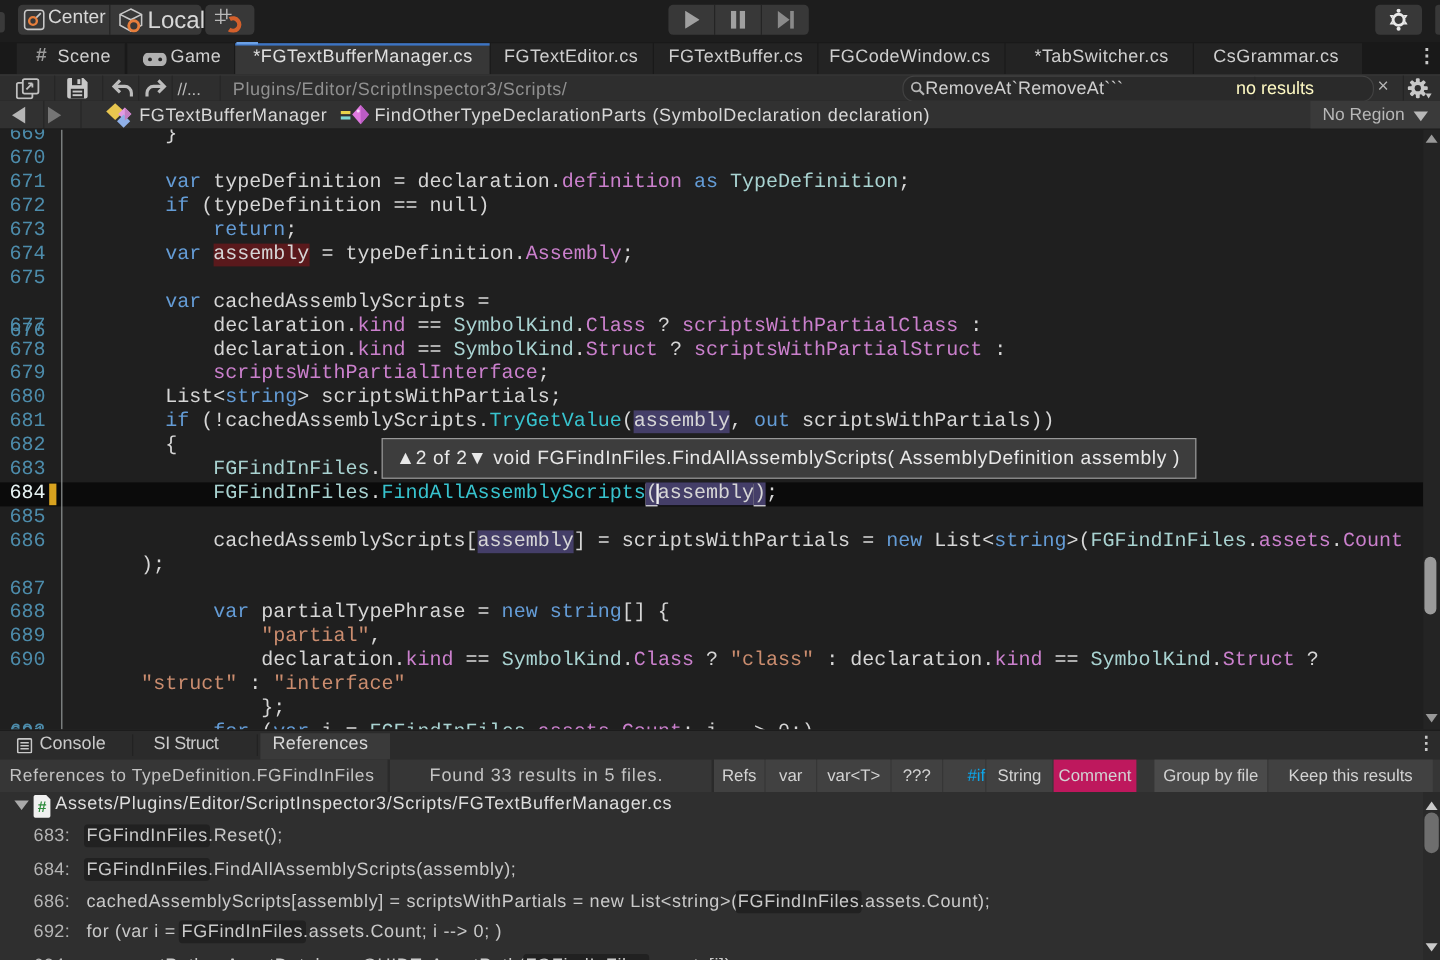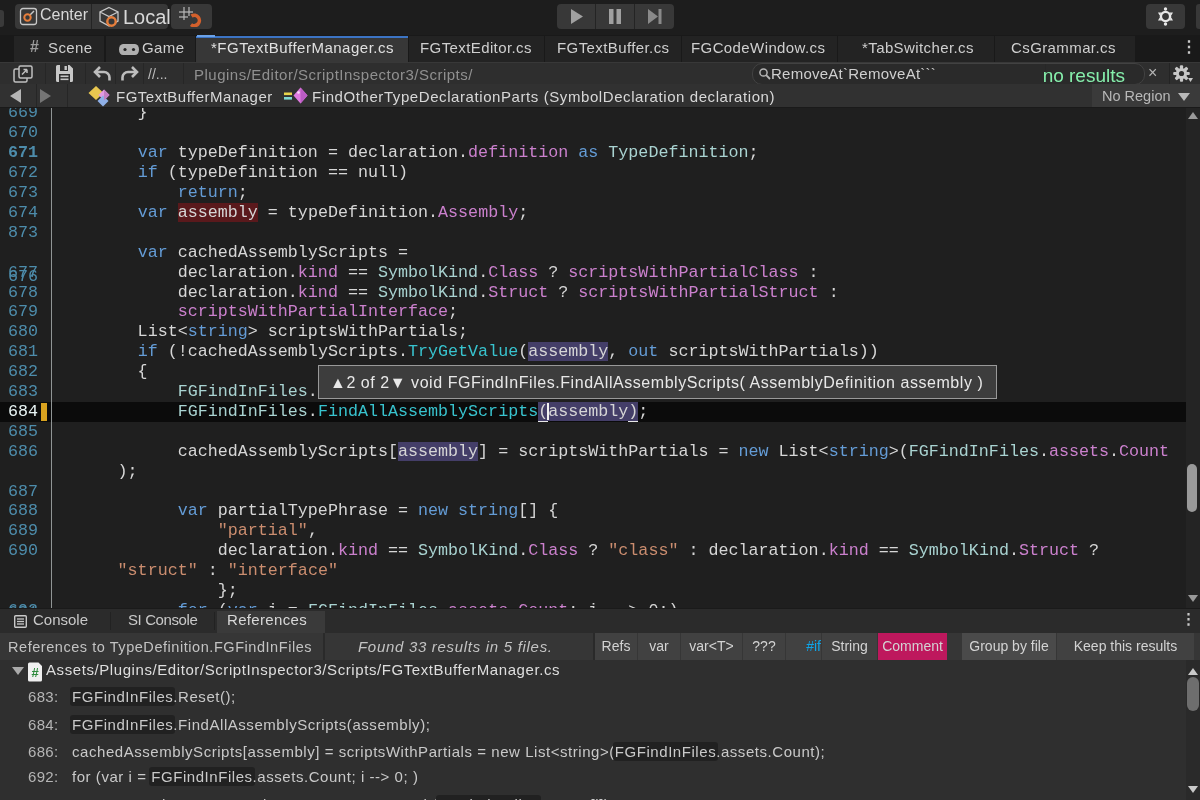--- a/index.html
+++ b/index.html
@@ -129,21 +129,21 @@
   <div class="abs" style="left:143px;top:0;width:1px;height:22px;background:#262626;"></div>
   <div class="abs" style="left:183px;top:0;width:1px;height:22px;background:#262626;"></div>
   <div class="abs" style="left:194px;top:3px;font-size:15px;letter-spacing:0.49px;color:#909090;">Plugins/Editor/ScriptInspector3/Scripts/</div>
   <div class="abs" style="left:752px;top:0px;width:391px;height:20px;background:#2a2a2a;border:1px solid #424242;border-radius:10px;"></div>
   <div class="abs" style="left:1045px;top:1px;width:1px;height:19px;background:#272727;"></div>
   <svg class="abs" style="left:758px;top:4px;" width="13" height="13" viewBox="0 0 13 13">
     <circle cx="5.5" cy="5.5" r="3.6" fill="none" stroke="#b5b5b5" stroke-width="1.5"></circle>
     <line x1="8.2" y1="8.2" x2="12" y2="12" stroke="#b5b5b5" stroke-width="1.8"></line>
   </svg>
   <div class="abs" style="left:771px;top:2px;font-size:15px;letter-spacing:0.25px;color:#cfcfcf;">RemoveAt`RemoveAt```</div>
-  <div class="abs" style="left:1030px;top:2px;width:95px;text-align:right;font-size:19px;color:#86efac;">no results</div>
+  <div class="abs" style="left:1030px;top:2px;width:95px;font-size:15px;color:#fef9c3;">no results</div>
   <div class="abs" style="left:1148px;top:1px;font-size:16px;color:#b5b5b5;">×</div>
   <div class="abs" style="left:1169px;top:0;width:1px;height:22px;background:#242424;"></div>
   <svg class="abs" style="left:1172px;top:1px;" width="22" height="20" viewBox="0 0 22 20">
     <g fill="#c8c8c8">
       <circle cx="9.5" cy="9.5" r="5.6"></circle>
       <rect x="7.9" y="1.2" width="3.2" height="4" rx="1"></rect>
       <rect x="7.9" y="13.8" width="3.2" height="4" rx="1"></rect>
       <rect x="1.2" y="7.9" width="4" height="3.2" rx="1"></rect>
       <rect x="13.8" y="7.9" width="4" height="3.2" rx="1"></rect>
       <rect x="7.9" y="1.2" width="3.2" height="4" rx="1" transform="rotate(45 9.5 9.5)"></rect>
@@ -181,25 +181,25 @@
   <div class="abs" style="left:1178px;top:9px;width:0;height:0;border-left:6px solid transparent;border-right:6px solid transparent;border-top:8px solid #b8b8b8;"></div>
 </div>
 
 <div class="abs code-area" style="left:0;top:108px;width:1200px;height:500px;background:#1f1f1f;overflow:hidden;">
   <div class="abs" style="left:0;top:293.95px;width:1186px;height:19.9px;background:#0b0b0b;"></div>
   <div class="abs" style="left:41px;top:295px;width:6px;height:18px;background:#d8a21f;"></div>
   <div class="abs" style="left:51px;top:0;width:1px;height:500px;background:#909595;"></div>
   <div id="gutter">
 <div class="gut" style="top:-4.55px;color:#4d8cab;">669</div>
 <div class="gut" style="top:15.35px;color:#4d8cab;">670</div>
-<div class="gut" style="top:35.25px;color:#4d8cab;font-weight:bold;">671</div>
+<div class="gut" style="top:35.25px;color:#4d8cab;">671</div>
 <div class="gut" style="top:55.15px;color:#4d8cab;">672</div>
 <div class="gut" style="top:75.05px;color:#4d8cab;">673</div>
 <div class="gut" style="top:94.95px;color:#4d8cab;">674</div>
-<div class="gut" style="top:114.85px;color:#4d8cab;">873</div>
+<div class="gut" style="top:114.85px;color:#4d8cab;">675</div>
 <div class="gut" style="top:134.75px;color:#4d8cab;margin-top:24px;">676</div>
 <div class="gut" style="top:154.65px;color:#4d8cab;">677</div>
 <div class="gut" style="top:174.55px;color:#4d8cab;">678</div>
 <div class="gut" style="top:194.45px;color:#4d8cab;">679</div>
 <div class="gut" style="top:214.35px;color:#4d8cab;">680</div>
 <div class="gut" style="top:234.25px;color:#4d8cab;">681</div>
 <div class="gut" style="top:254.15px;color:#4d8cab;">682</div>
 <div class="gut" style="top:274.05px;color:#4d8cab;">683</div>
 <div class="gut" style="top:293.95px;color:#e8f4f4;">684</div>
 <div class="gut" style="top:313.85px;color:#4d8cab;">685</div>
@@ -253,28 +253,28 @@
   <div class="abs" style="left:217px;top:3px;width:108px;height:22px;background:#3a3a3a;"></div>
   <svg class="abs" style="left:14px;top:7px;" width="13" height="13" viewBox="0 0 13 13">
     <rect x="0.7" y="0.7" width="11.6" height="11.6" rx="1" fill="none" stroke="#c9c9c9" stroke-width="1.4"></rect>
     <line x1="3" y1="4" x2="10" y2="4" stroke="#c9c9c9" stroke-width="1.3"></line>
     <line x1="3" y1="6.5" x2="10" y2="6.5" stroke="#c9c9c9" stroke-width="1.3"></line>
     <line x1="3" y1="9" x2="10" y2="9" stroke="#c9c9c9" stroke-width="1.3"></line>
   </svg>
   <div class="abs" style="left:110px;top:4px;width:1px;height:18px;background:#222222;"></div>
   <div class="abs" style="left:214px;top:4px;width:1px;height:18px;background:#222222;"></div>
   <div class="abs" style="left:33px;top:3px;font-size:15px;color:#c9c9c9;">Console</div>
-  <div class="abs" style="left:128px;top:3px;font-size:15px;letter-spacing:-0.4px;color:#c9c9c9;">SI Console</div>
+  <div class="abs" style="left:128px;top:3px;font-size:15px;letter-spacing:-0.4px;color:#c9c9c9;">SI Struct</div>
   <div class="abs" style="left:227px;top:3px;font-size:15px;letter-spacing:0.33px;color:#d8d8d8;">References</div>
   <div class="abs" style="left:1181px;top:2px;font-size:15px;color:#c8c8c8;font-weight:700;">⋮</div>
   <div class="abs" style="left:0;top:25px;width:1200px;height:27px;background:#363636;"></div>
   <div class="abs" style="left:323px;top:25px;width:2px;height:27px;background:#2a2a2a;"></div>
   <div class="abs" style="left:593px;top:25px;width:2px;height:27px;background:#2a2a2a;"></div>
   <div class="abs" style="left:8px;top:31px;font-size:14.5px;letter-spacing:0.55px;color:#c3c3c3;">References to TypeDefinition.FGFindInFiles</div>
-  <div class="abs" style="left:358px;top:30px;font-size:15px;letter-spacing:0.7px;color:#c3c3c3;font-style:italic;">Found 33 results in 5 files.</div>
+  <div class="abs" style="left:358px;top:30px;font-size:15px;letter-spacing:0.7px;color:#c3c3c3;">Found 33 results in 5 files.</div>
   <div id="refbtns">
 <div class="abs" style="left:595px;top:25px;width:42px;height:27px;background:#414141;text-align:center;font-size:14px;color:#d3d3d3;line-height:27px;">Refs</div>
 <div class="abs" style="left:638px;top:25px;width:42px;height:27px;background:#414141;text-align:center;font-size:14px;color:#d3d3d3;line-height:27px;">var</div>
 <div class="abs" style="left:681px;top:25px;width:61px;height:27px;background:#414141;text-align:center;font-size:14px;color:#d3d3d3;line-height:27px;">var&lt;T&gt;</div>
 <div class="abs" style="left:743px;top:25px;width:42px;height:27px;background:#414141;text-align:center;font-size:14px;color:#d3d3d3;line-height:27px;">???</div>
 <div class="abs" style="left:786px;top:25px;width:35px;height:27px;background:#414141;text-align:right;font-size:14px;color:#0ea5e9;line-height:27px;">#if</div>
 <div class="abs" style="left:822px;top:25px;width:55px;height:27px;background:#414141;text-align:center;font-size:14px;color:#d3d3d3;line-height:27px;">String</div>
 <div class="abs" style="left:878px;top:25px;width:69px;height:27px;background:#be185d;text-align:center;font-size:14px;color:#d3d3d3;line-height:27px;">Comment</div>
 <div class="abs" style="left:962px;top:25px;width:94px;height:27px;background:#4a4a4a;text-align:center;font-size:14px;color:#d3d3d3;line-height:27px;">Group by file</div>
 <div class="abs" style="left:1057px;top:25px;width:137px;height:27px;background:#414141;text-align:center;font-size:14px;color:#d3d3d3;line-height:27px;">Keep this results</div>

